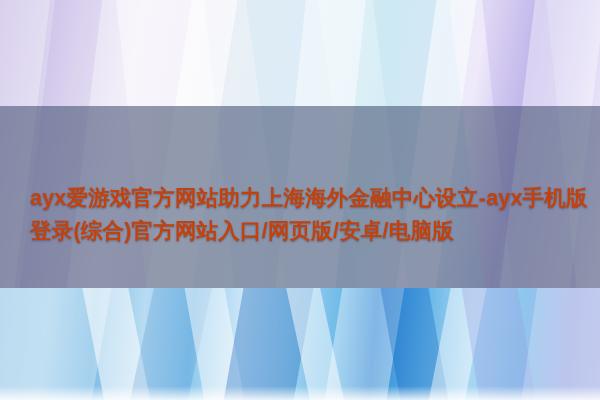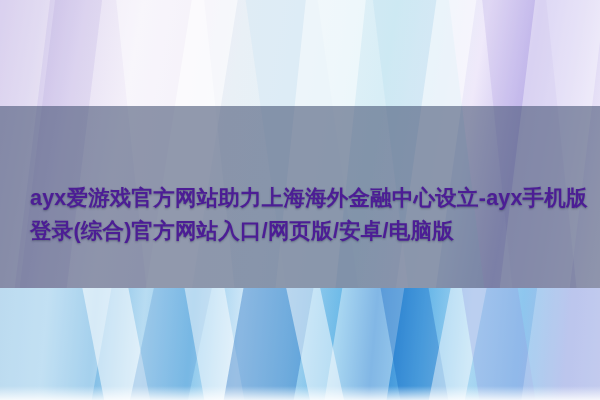--- a/index.html
+++ b/index.html
@@ -119,21 +119,21 @@
     position: absolute;
     left: 0; top: 106px;
     width: 600px; height: 182px;
     display: flex;
     align-items: center;
     justify-content: flex-start;
     box-sizing: border-box;
     padding: 0 0 0 32px;
   }
   .caption-text {
-    color: #4c1d95;
+    color: #c2410c;
     font-size: 21.5px;
     font-weight: bold;
     line-height: 33px;
     letter-spacing: 0.2px;
     width: 600px;
     margin-left: -2px;
     text-shadow: 0 1px 2px rgba(20,30,50,0.35);
     white-space: normal;
     word-break: break-all;
     margin-top: 36px;

